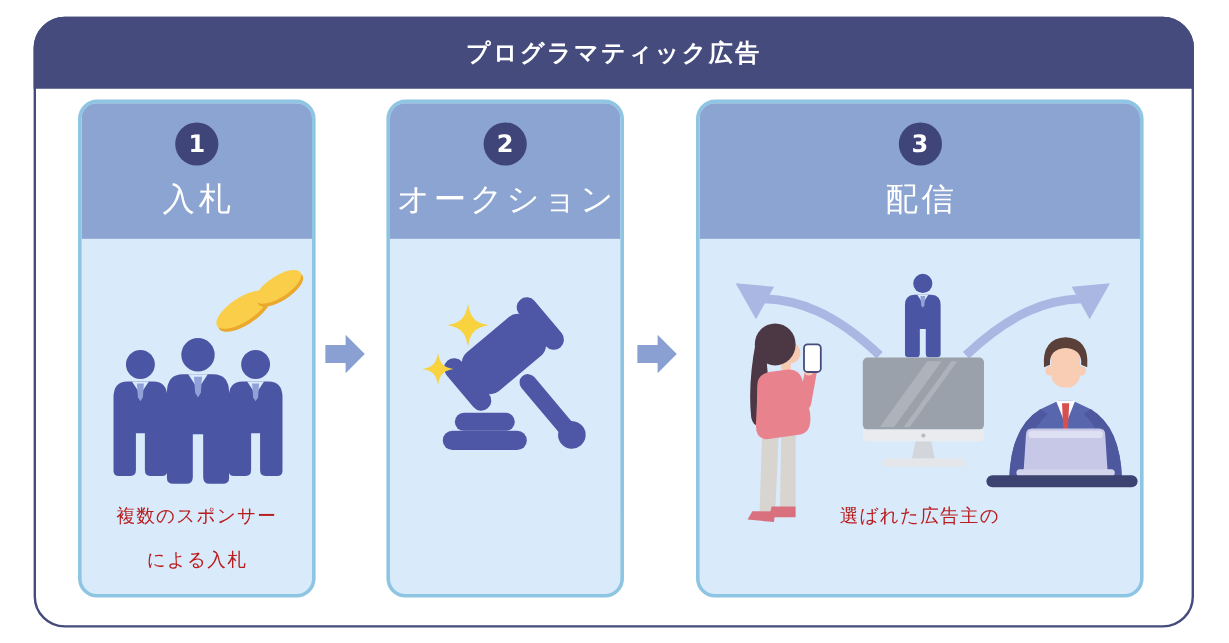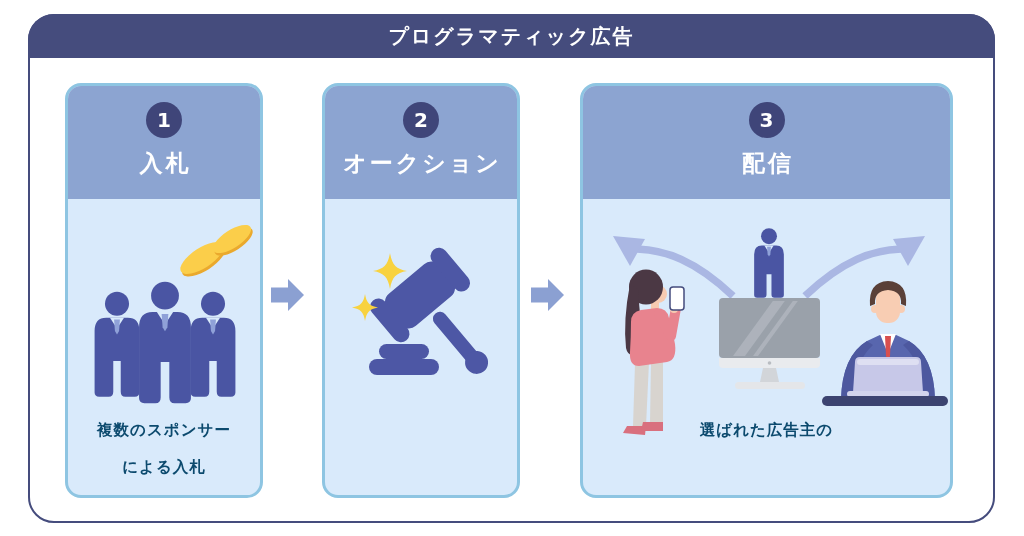--- a/index.html
+++ b/index.html
@@ -3,45 +3,45 @@
 <meta charset="utf-8">
 <style>
   * { margin:0; padding:0; box-sizing:border-box; }
   html,body { width:1024px; height:536px; background:#ffffff;
               font-family:"DejaVu Sans","Liberation Sans",sans-serif; }
   body { position:relative; overflow:hidden; }
 
   .container { position:absolute; left:28px; top:14px; width:967px; height:509px;
                border:2px solid #454c7d; border-radius:26px; background:#ffffff; }
 
-  .header { position:absolute; top:-2px; left:-2px; right:-2px; height:44px;
+  .header { position:absolute; top:-2px; left:-2px; right:-2px; height:60px;
             background:#454c7d; border-radius:26px 26px 0 0;
             display:flex; align-items:center; justify-content:center; }
   .header-title { color:#ffffff; font-size:20px; font-weight:bold; letter-spacing:2px; }
 
   .card { position:absolute; top:67px; height:415px; background:#d9eafb;
           border:3px solid #8ec5e2; border-radius:16px; overflow:hidden; }
   .card-1 { left:35px;  width:198px; }
   .card-2 { left:292px; width:198px; }
   .card-3 { left:550px; width:373px; }
 
   .card-head { height:113px; background:#8ca4d1;
                display:flex; flex-direction:column; align-items:center; }
   .badge { margin-top:16px; width:36px; height:36px; border-radius:50%;
            background:#3f4579; color:#fff; font-size:20px; font-weight:bold;
            display:flex; align-items:center; justify-content:center; }
-  .card-title { margin-top:10px; color:#ffffff; font-size:23px; font-weight:bold;
+  .card-title { margin-top:10px; color:#ffffff; font-size:27px; font-weight:normal;
                 letter-spacing:3px; text-indent:3px; white-space:nowrap; }
 
   .illus { position:absolute; top:124px; left:0; right:0;
            display:flex; justify-content:center; pointer-events:none; }
   .card-3 .illus { justify-content:flex-start; }
 
   .desc { position:absolute; top:326px; left:0; right:0; text-align:center;
-          color:#0c4a6e; font-size:15.5px; font-weight:bold; letter-spacing:1px;
+          color:#b91c1c; font-size:15.5px; font-weight:normal; letter-spacing:1px;
           line-height:37px; white-space:nowrap; }
 
   .flow-arrow { position:absolute; top:262px; width:34px; height:34px; }
   .flow-arrow-1 { left:241px; }
   .flow-arrow-2 { left:501px; }
 </style>
 </head>
 <body>
 
 <div class="container">

